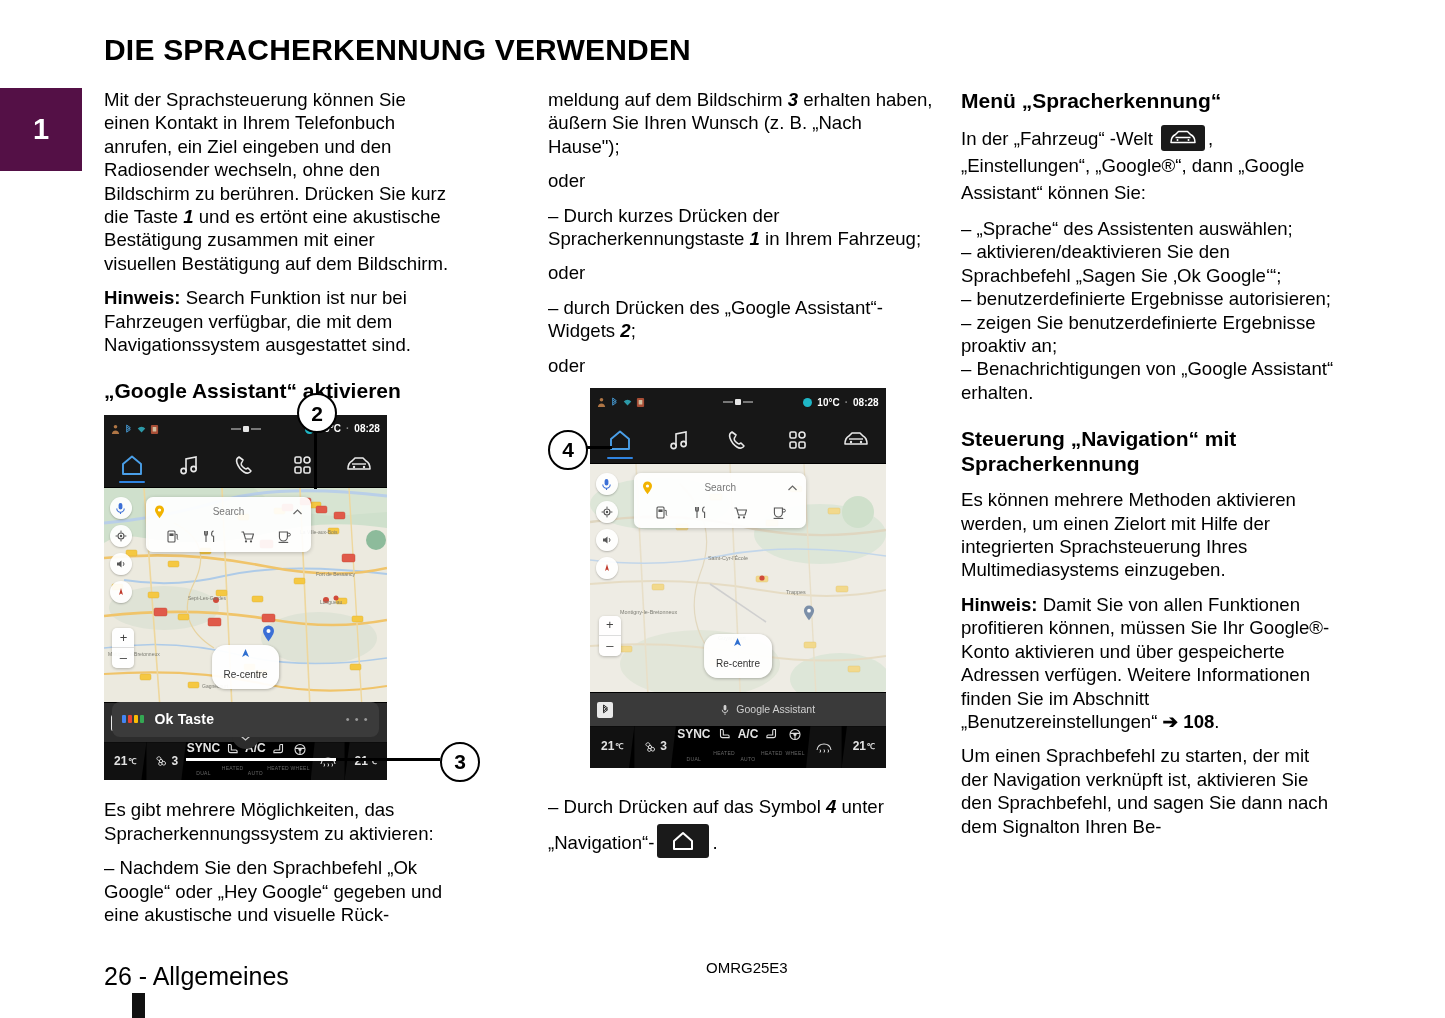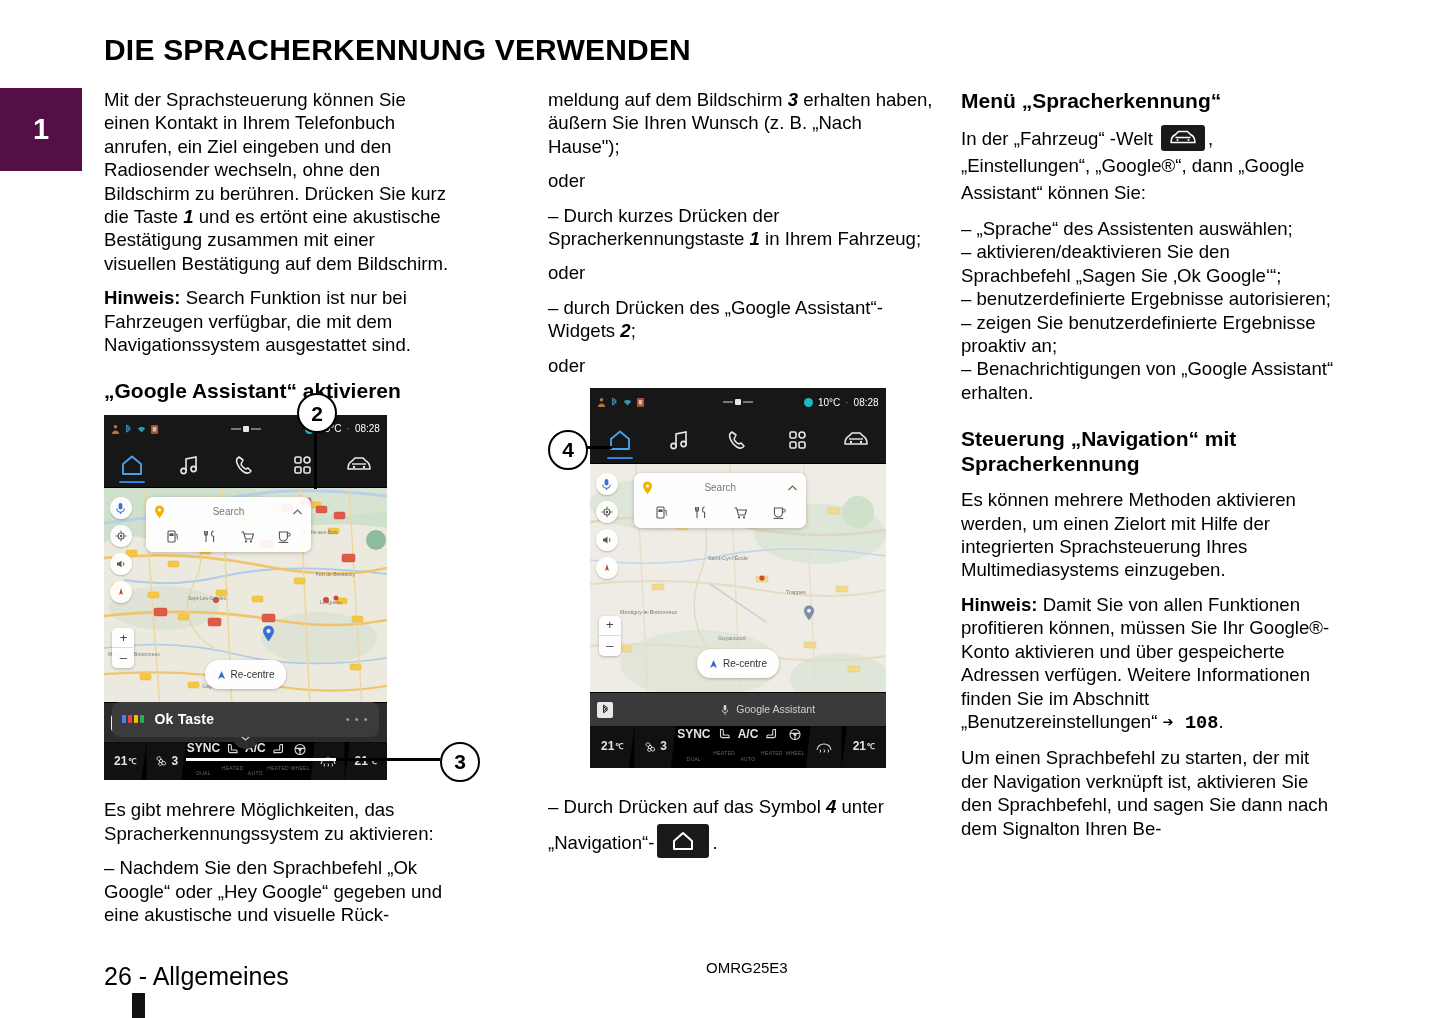--- a/index.html
+++ b/index.html
@@ -46,21 +46,21 @@
 
   
   .inline-badge{
     display:inline-block;vertical-align:-6px;
     background:#1a1a1a;border-radius:3px;
     width:44px;height:26px;position:relative;margin:0 3px;
   }
   .inline-badge svg{position:absolute;left:50%;top:50%;transform:translate(-50%,-50%);}
   .inline-badge-home{width:52px;height:34px;vertical-align:-9px;}
 
-  .arrow-ref{font-weight:bold;font-family:Liberation Mono, monospace;}
+  .arrow-ref{font-weight:bold;}
 
   
   .footer-page{position:absolute;left:104px;top:962px;font-size:25px;}
   .footer-code{position:absolute;left:706px;top:959px;font-size:15px;}
   .footer-mark{position:absolute;left:132px;top:993px;width:13px;height:25px;background:#111;}
 
   
   .hmi{position:absolute;background:#0b0b0b;overflow:hidden;}
   .hmi *{box-sizing:border-box;}
 
@@ -68,21 +68,21 @@
     position:relative;height:7.5%;background:#171717;
     display:flex;align-items:center;padding:0 2.5%;
   }
   .sb-left{display:flex;gap:4px;align-items:center;}
   .sb-ic{width:9px;height:11px;opacity:.9;}
   .sb-center{position:absolute;left:50%;top:50%;transform:translate(-50%,-50%);
     display:flex;align-items:center;gap:2px;}
   .sb-dash{width:10px;height:2px;background:#777;}
   .sb-dot{width:6px;height:6px;background:#e6e6e6;border-radius:1px;}
   .sb-right{margin-left:auto;display:flex;align-items:center;gap:5px;color:#fff;
-    font-size:10px;font-weight:normal;text-align:right;}
+    font-size:10px;font-weight:bold;text-align:right;}
   .sb-weather-dot{width:9px;height:9px;border-radius:50%;background:#1fb6c6;}
   .sb-sep{color:#888;}
 
   .hmi-nav{
     height:12.5%;background:#171717;display:flex;align-items:center;
     justify-content:space-around;border-bottom:1px solid #000;
   }
   .navbtn{position:relative;display:flex;flex-direction:column;align-items:center;
     justify-content:center;height:100%;width:20%;}
   .navbtn.active::after{
@@ -105,21 +105,21 @@
   .cat-row{display:flex;justify-content:space-around;align-items:center;margin-top:4px;height:20px;}
   .zoom-ctl{position:absolute;left:3%;bottom:16%;width:22px;background:rgba(255,255,255,.95);
     border-radius:5px;box-shadow:0 1px 3px rgba(0,0,0,.25);}
   .zoom-ctl div{height:20px;display:flex;align-items:center;justify-content:center;
     font-size:13px;color:#444;}
   .zoom-ctl div:first-child{border-bottom:1px solid #ddd;}
   .recentre{
     position:absolute;left:50%;transform:translateX(-50%);bottom:6%;
     background:rgba(255,255,255,.95);border-radius:14px;padding:3px 12px;
     display:flex;align-items:center;gap:5px;box-shadow:0 1px 3px rgba(0,0,0,.25);
-    font-size:10px;color:#333;white-space:nowrap;
+    font-size:10px;color:#333;white-space:nowrap;flex-direction:column;
   }
   .map-pin{position:absolute;}
 
   .hmi-dock{height:11%;background:#2c2c2c;display:flex;align-items:center;
     position:relative;border-top:1px solid #000;}
   .dock-seg{display:flex;align-items:center;gap:6px;height:100%;padding:0 7px;}
   .dock-seg.left{width:42%;}
   .dock-seg.right{flex:1;justify-content:flex-start;gap:7px;}
   .dock-label{color:#cfcfcf;font-size:10.5px;}
   .dock-chip{width:16px;height:16px;background:#e9e9e9;border-radius:2px;

